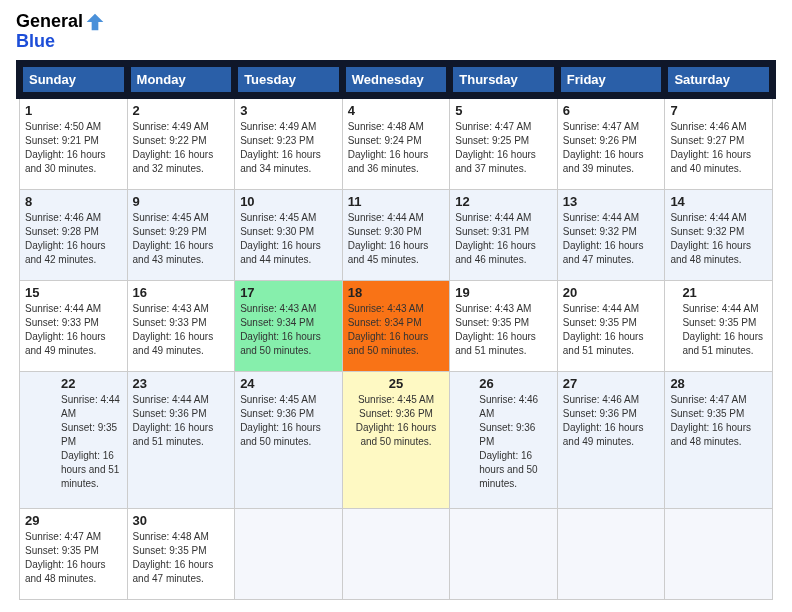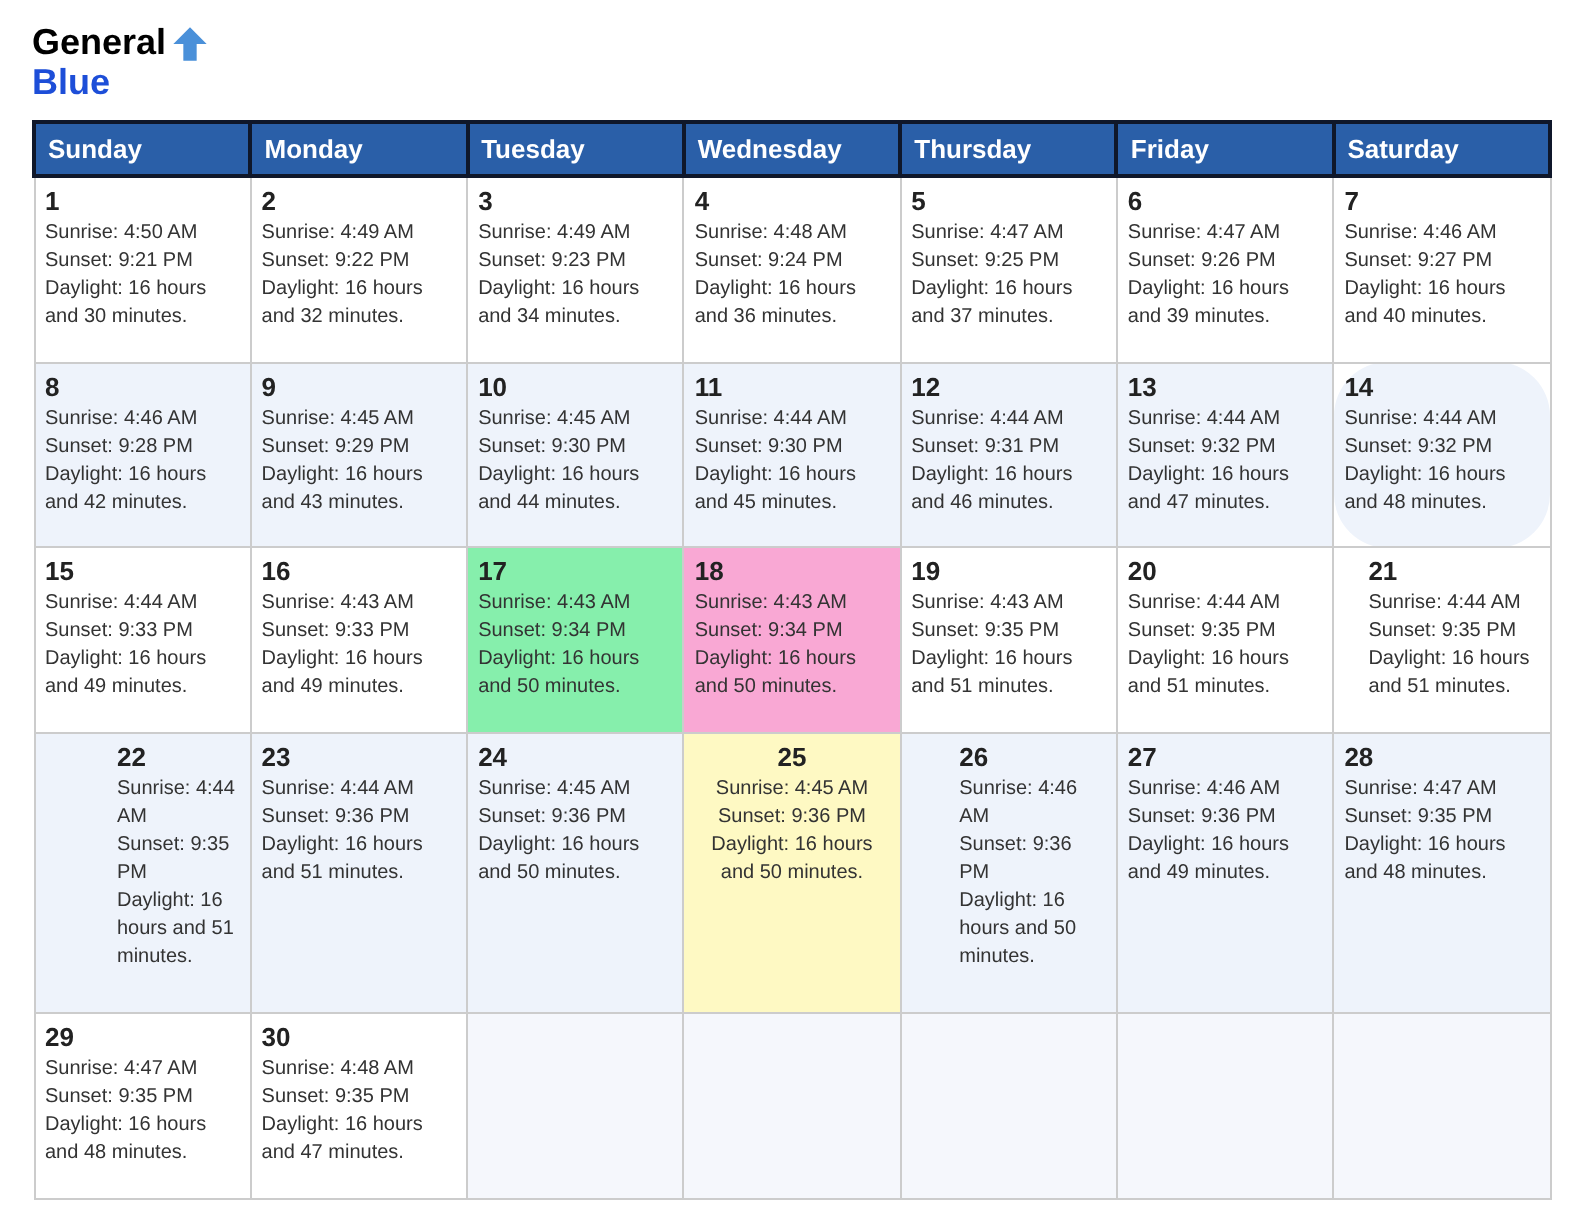--- a/index.html
+++ b/index.html
@@ -58,21 +58,21 @@
       width: 100%;
       table-layout: fixed;
     }
     .calendar th {
       background-color: #2a5fa8;
       color: white;
       text-align: left;
       padding: 5px 6px;
       font-size: 13px;
       font-weight: bold;
-      border: 2px solid #0f172a;
+      border: 7px solid #0f172a;
     }
     .calendar td {
       vertical-align: top;
       padding: 4px 5px;
       font-size: 10px;
       color: #333;
       border: 1px solid #ccc;
       height: 82px;
       width: 14.28%;
     }
@@ -183,39 +183,39 @@
         <div class="day-info">Sunrise: 4:44 AM<br>Sunset: 9:30 PM<br>Daylight: 16 hours and 45 minutes.</div>
       </td>
           <td style="background: rgb(238, 243, 251);">
         <div class="day-num">12</div>
         <div class="day-info">Sunrise: 4:44 AM<br>Sunset: 9:31 PM<br>Daylight: 16 hours and 46 minutes.</div>
       </td>
           <td style="background: rgb(238, 243, 251);">
         <div class="day-num">13</div>
         <div class="day-info">Sunrise: 4:44 AM<br>Sunset: 9:32 PM<br>Daylight: 16 hours and 47 minutes.</div>
       </td>
-          <td style="background: rgb(238, 243, 251); border-radius: 27px;">
+          <td style="background: rgb(238, 243, 251);">
         <div class="day-num">14</div>
         <div class="day-info">Sunrise: 4:44 AM<br>Sunset: 9:32 PM<br>Daylight: 16 hours and 48 minutes.</div>
       </td>
         </tr>
         <tr>
           <td style="background: rgb(255, 255, 255);">
         <div class="day-num">15</div>
         <div class="day-info">Sunrise: 4:44 AM<br>Sunset: 9:33 PM<br>Daylight: 16 hours and 49 minutes.</div>
       </td>
           <td style="background: rgb(255, 255, 255);">
         <div class="day-num">16</div>
         <div class="day-info">Sunrise: 4:43 AM<br>Sunset: 9:33 PM<br>Daylight: 16 hours and 49 minutes.</div>
       </td>
           <td style="background: #86efac;">
         <div class="day-num">17</div>
         <div class="day-info">Sunrise: 4:43 AM<br>Sunset: 9:34 PM<br>Daylight: 16 hours and 50 minutes.</div>
       </td>
-          <td style="background: #f9a8d4;">
+          <td style="background: #f97316;">
         <div class="day-num">18</div>
         <div class="day-info">Sunrise: 4:43 AM<br>Sunset: 9:34 PM<br>Daylight: 16 hours and 50 minutes.</div>
       </td>
           <td style="background: rgb(255, 255, 255);">
         <div class="day-num">19</div>
         <div class="day-info">Sunrise: 4:43 AM<br>Sunset: 9:35 PM<br>Daylight: 16 hours and 51 minutes.</div>
       </td>
           <td style="background: rgb(255, 255, 255);">
         <div class="day-num">20</div>
         <div class="day-info">Sunrise: 4:44 AM<br>Sunset: 9:35 PM<br>Daylight: 16 hours and 51 minutes.</div>

